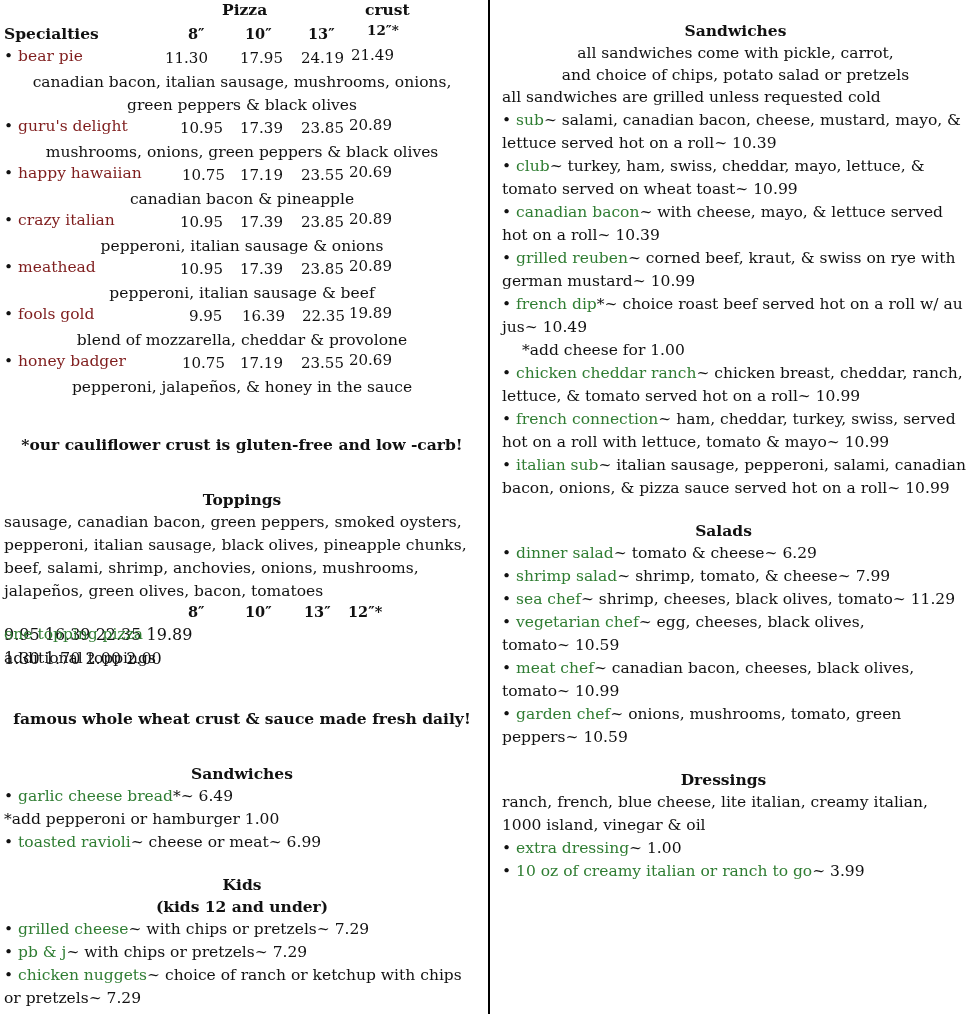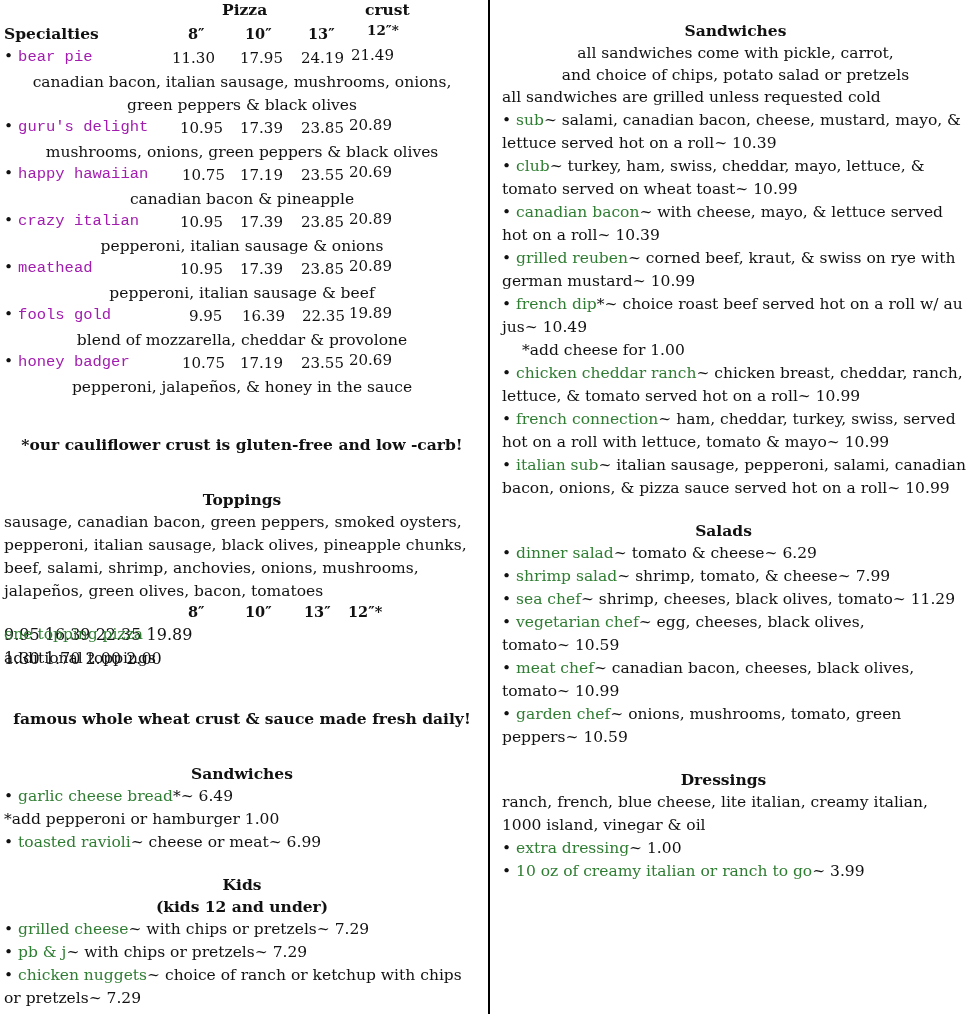--- a/index.html
+++ b/index.html
@@ -91,22 +91,21 @@
     height: 24px;
   }
   .pizza-item .name {
     position: absolute;
     left: 0;
     top: 0;
     font-size: 15.5px;
     white-space: nowrap;
   }
   .pizza-item .name .green {
-    color: #a21caf;
-    font-family: Liberation Mono, monospace;
+    color: #7f1d1d;
   }
   .pizza-item .p1 { position: absolute; top: 2px; font-size: 15px; }
   .pizza-item .p2 { position: absolute; top: 2px; font-size: 15px; }
   .pizza-item .p3 { position: absolute; top: 2px; font-size: 15px; }
   .pizza-item .p4 { position: absolute; top: -1px; font-size: 15px; }
 
   .desc {
     font-size: 15.5px;
     line-height: 23px;
     margin: 0;
@@ -180,21 +179,21 @@
     <div class="size-row">
       <span class="lbl">Specialties</span>
       <span class="s1">8″</span>
       <span class="s2">10″</span>
       <span class="s3">13″</span>
       <span class="s4">12″*</span>
     </div>
 
     <div class="pizza-item">
       <span class="name">• <span class="green">bear pie</span></span>
-      <span class="p1" style="left:168px">11.30</span>
+      <span class="p1" style="left:161px">11.30</span>
       <span class="p2" style="left:236px">17.95</span>
       <span class="p3" style="left:297px">24.19</span>
       <span class="p4" style="left:347px">21.49</span>
     </div>
     <p class="desc">canadian bacon, italian sausage, mushrooms, onions,</p>
     <p class="desc">green peppers &amp; black olives</p>
 
     <div class="pizza-item">
       <span class="name">• <span class="green">guru's delight</span></span>
       <span class="p1" style="left:176px">10.95</span>

